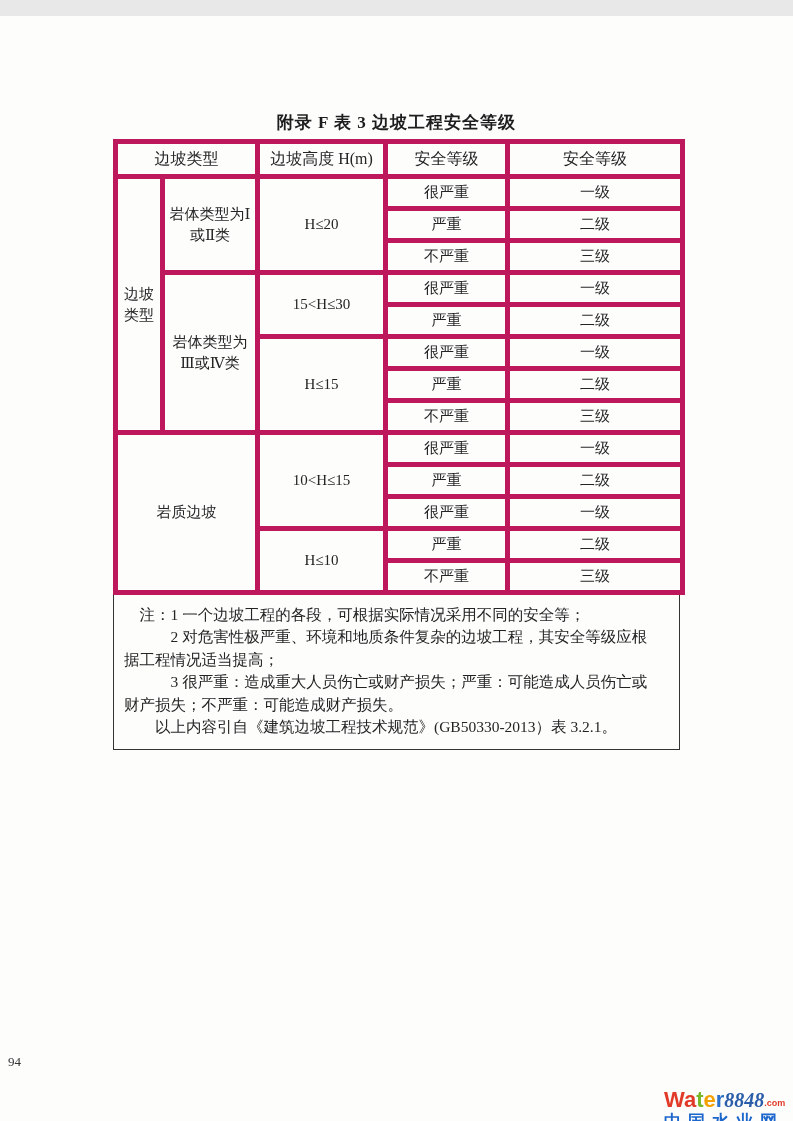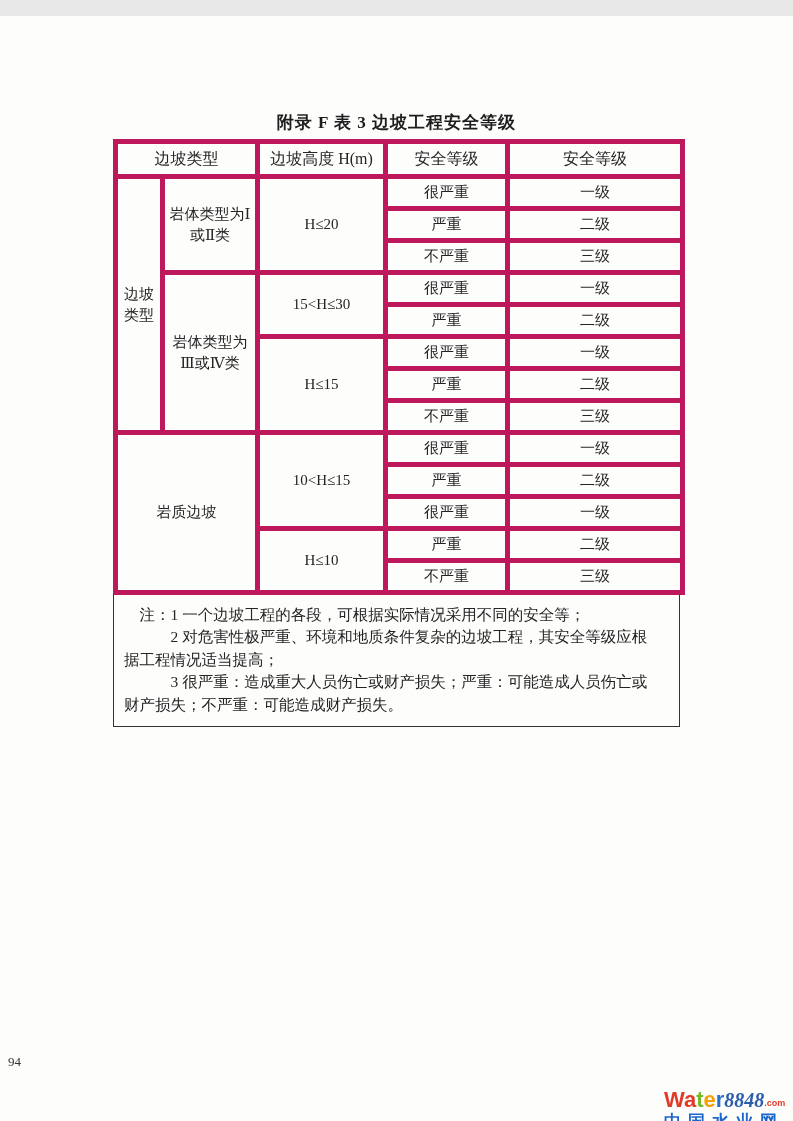--- a/index.html
+++ b/index.html
@@ -194,20 +194,21 @@
             <td>不严重</td>
             <td>三级</td>
           </tr>
         </tbody>
     </table>
 
     <div class="notes-box">
       <p class="note-indent-1">注：1 一个边坡工程的各段，可根据实际情况采用不同的安全等；</p>
       <p class="note-indent-3">2 对危害性极严重、环境和地质条件复杂的边坡工程，其安全等级应根据工程情况适当提高；</p>
       <p class="note-indent-3">3 很严重：造成重大人员伤亡或财产损失；严重：可能造成人员伤亡或财产损失；不严重：可能造成财产损失。</p>
+      <p class="note-indent-2">以上内容引自《建筑边坡工程技术规范》(GB50330-2013）表 3.2.1。</p>
     </div>
   </div>
 
   <div class="page-number">94</div>
 
   <div class="logo">
     <div class="logo-line1">
       <span class="logo-word" style="color: rgb(226, 58, 40);">W</span><span class="logo-word" style="color: rgb(226, 58, 40);">a</span><span class="logo-word" style="color: rgb(118, 184, 42);">t</span><span class="logo-word" style="color: rgb(243, 161, 0);">e</span><span class="logo-word" style="color: rgb(42, 111, 201);">r</span><span class="logo-number" style="color: rgb(43, 93, 169);">8848</span><span class="logo-tld" style="color: rgb(226, 58, 40);">.com</span>
     </div>
     <div class="logo-subtitle" style="color: rgb(28, 102, 204);">中国水业网</div>

